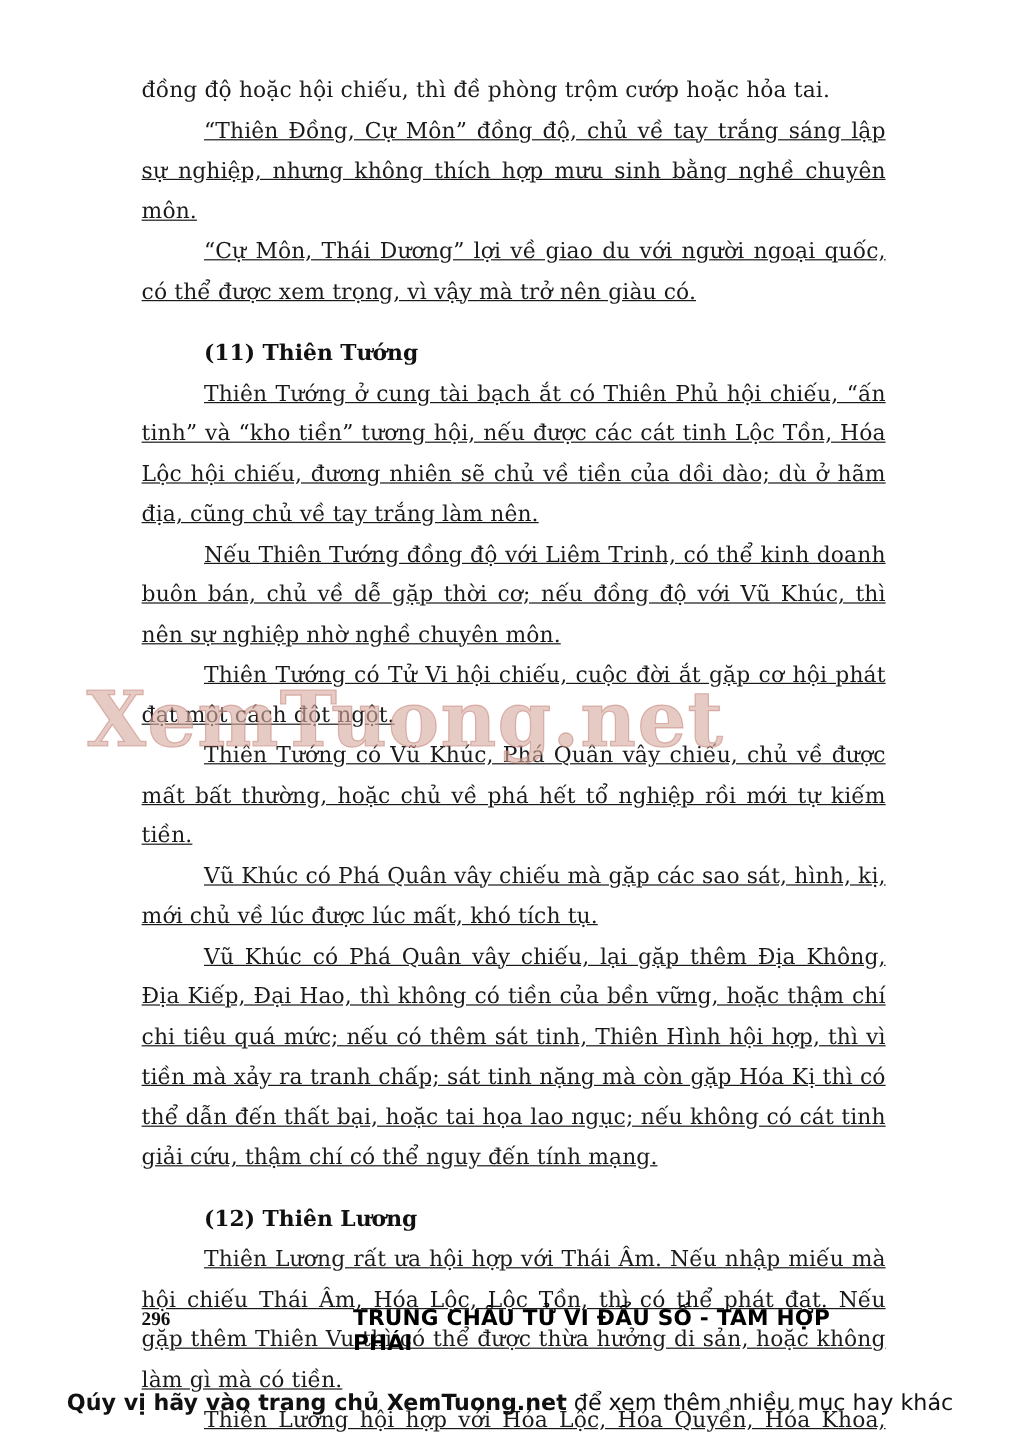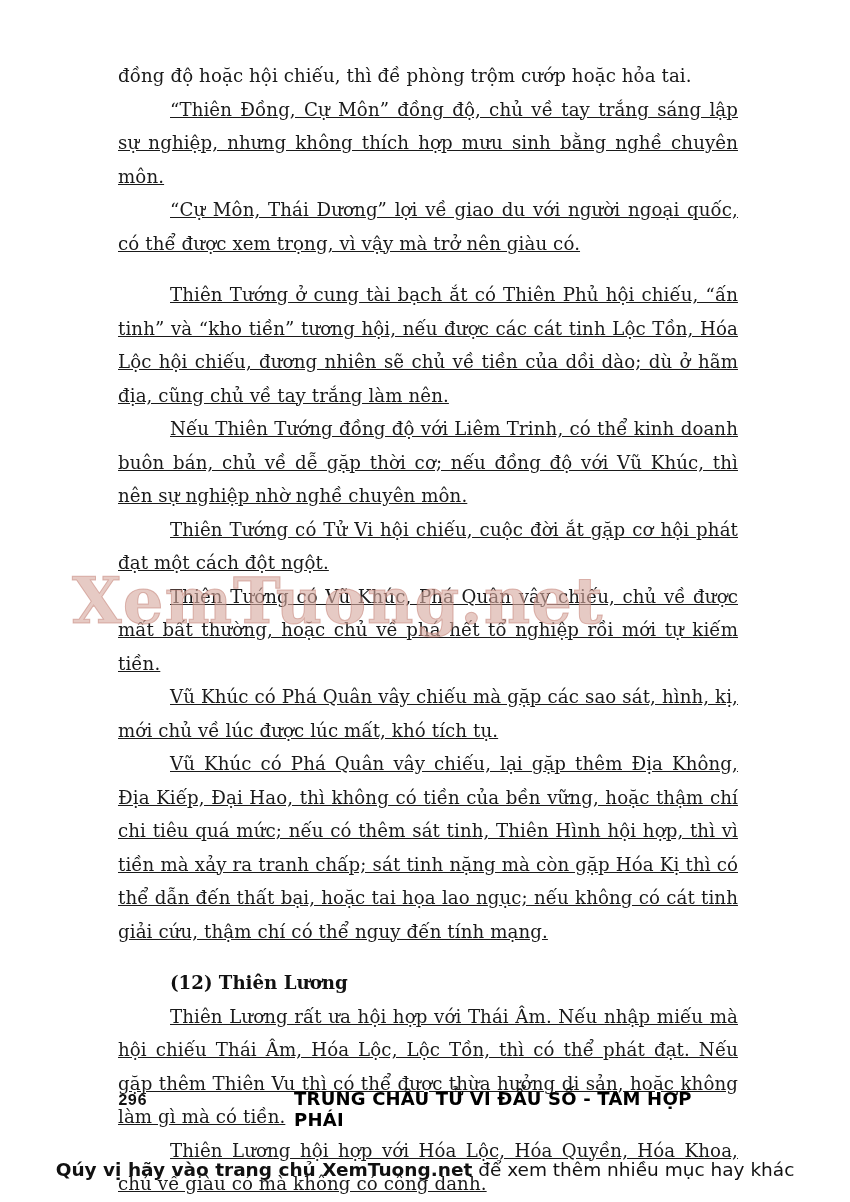--- a/index.html
+++ b/index.html
@@ -87,21 +87,21 @@
   .page-footer {
     position: absolute;
     left: 118px;
     top: 1077px;
     width: 620px;
     display: flex;
     align-items: baseline;
     justify-content: flex-start;
   }
   .page-number {
-    font-family: Liberation Mono, monospace;
+    font-family: Liberation Serif, serif;
     font-size: 16px;
     font-weight: bold;
     color: #111111;
     width: 180px;
   }
   .footer-title {
     font-family: "DejaVu Sans", "Liberation Sans", sans-serif;
     font-size: 18px;
     font-weight: bold;
     letter-spacing: 0.2px;
@@ -132,20 +132,21 @@
 <div id="page">
 
   <div class="page-body">
 
     <p class="para first">đồng độ hoặc hội chiếu, thì đề phòng trộm cướp hoặc hỏa tai.</p>
     <p class="para indent">“Thiên Đồng, Cự Môn” đồng độ, chủ về tay trắng sáng lập sự nghiệp, nhưng không thích hợp mưu sinh bằng nghề chuyên môn.</p>
     <p class="para indent">“Cự Môn, Thái Dương” lợi về giao du với người ngoại quốc, có thể được xem trọng, vì vậy mà trở nên giàu có.</p>
 
     <div class="gap-med"></div>
 
+    <p class="heading">(11) Thiên Tướng</p>
 
     <p class="para indent">Thiên Tướng ở cung tài bạch ắt có Thiên Phủ hội chiếu, “ấn tinh” và “kho tiền” tương hội, nếu được các cát tinh Lộc Tồn, Hóa Lộc hội chiếu, đương nhiên sẽ chủ về tiền của dồi dào; dù ở hãm địa, cũng chủ về tay trắng làm nên.</p>
     <p class="para indent">Nếu Thiên Tướng đồng độ với Liêm Trinh, có thể kinh doanh buôn bán, chủ về dễ gặp thời cơ; nếu đồng độ với Vũ Khúc, thì nên sự nghiệp nhờ nghề chuyên môn.</p>
     <p class="para indent">Thiên Tướng có Tử Vi hội chiếu, cuộc đời ắt gặp cơ hội phát đạt một cách đột ngột.</p>
     <p class="para indent">Thiên Tướng có Vũ Khúc, Phá Quân vây chiếu, chủ về được mất bất thường, hoặc chủ về phá hết tổ nghiệp rồi mới tự kiếm tiền.</p>
     <p class="para indent">Vũ Khúc có Phá Quân vây chiếu mà gặp các sao sát, hình, kị, mới chủ về lúc được lúc mất, khó tích tụ.</p>
     <p class="para indent">Vũ Khúc có Phá Quân vây chiếu, lại gặp thêm Địa Không, Địa Kiếp, Đại Hao, thì không có tiền của bền vững, hoặc thậm chí chi tiêu quá mức; nếu có thêm sát tinh, Thiên Hình hội hợp, thì vì tiền mà xảy ra tranh chấp; sát tinh nặng mà còn gặp Hóa Kị thì có thể dẫn đến thất bại, hoặc tai họa lao ngục; nếu không có cát tinh giải cứu, thậm chí có thể nguy đến tính mạng.</p>
 
     <div class="gap-med"></div>
 

